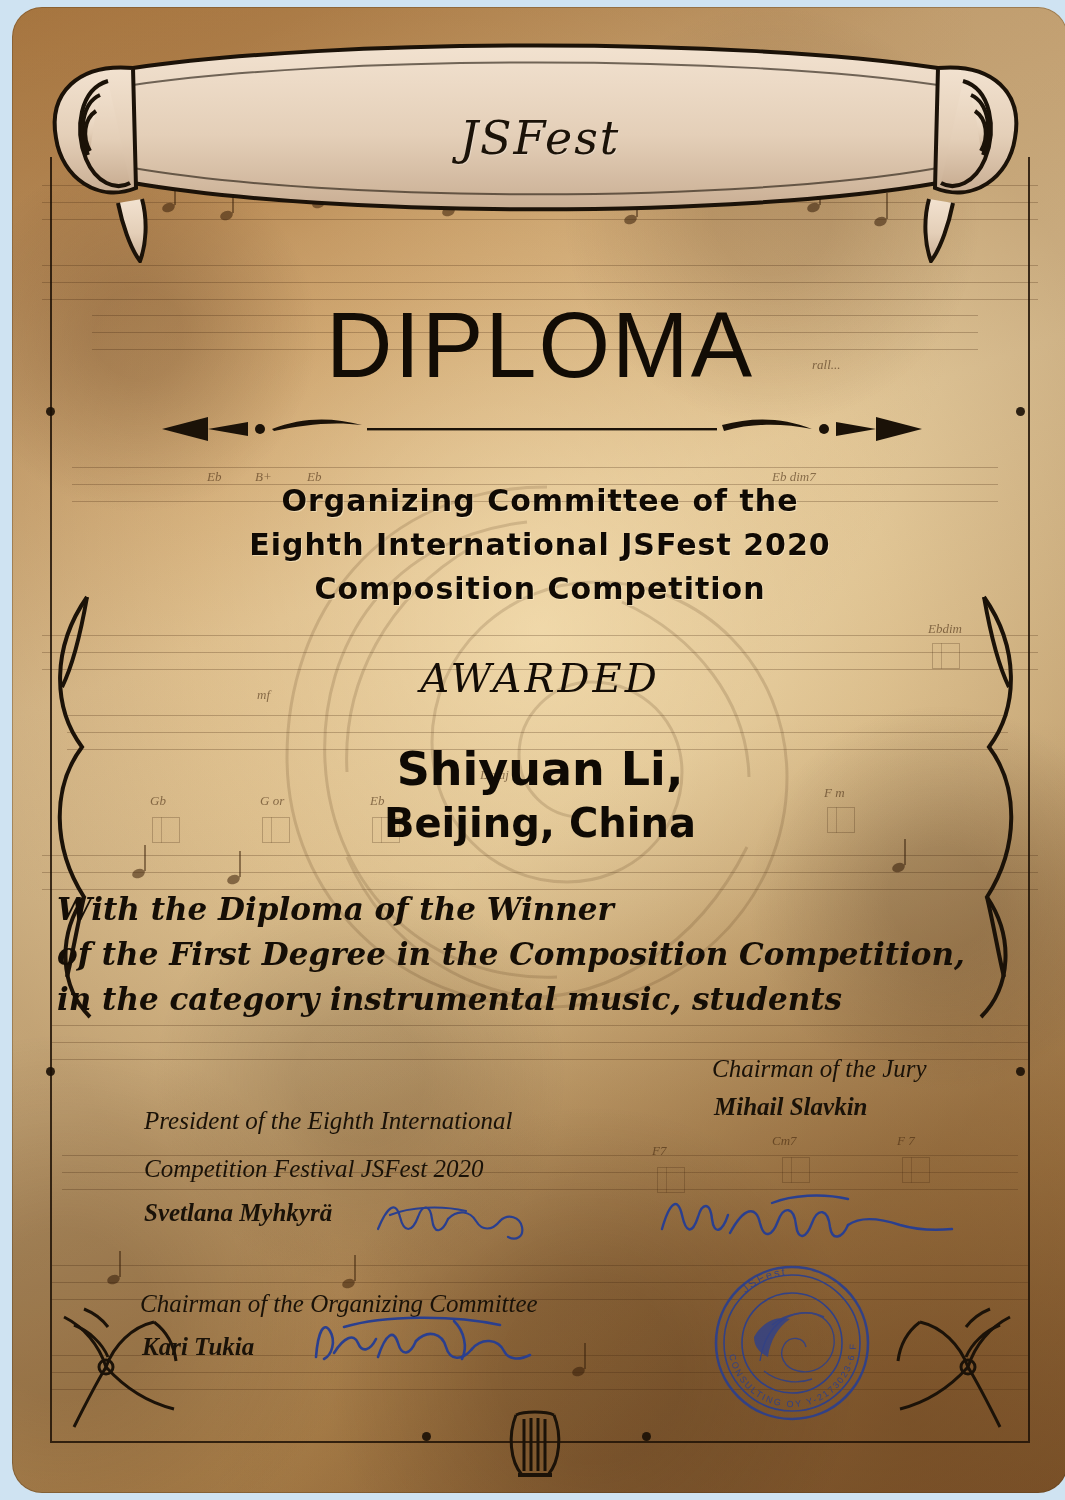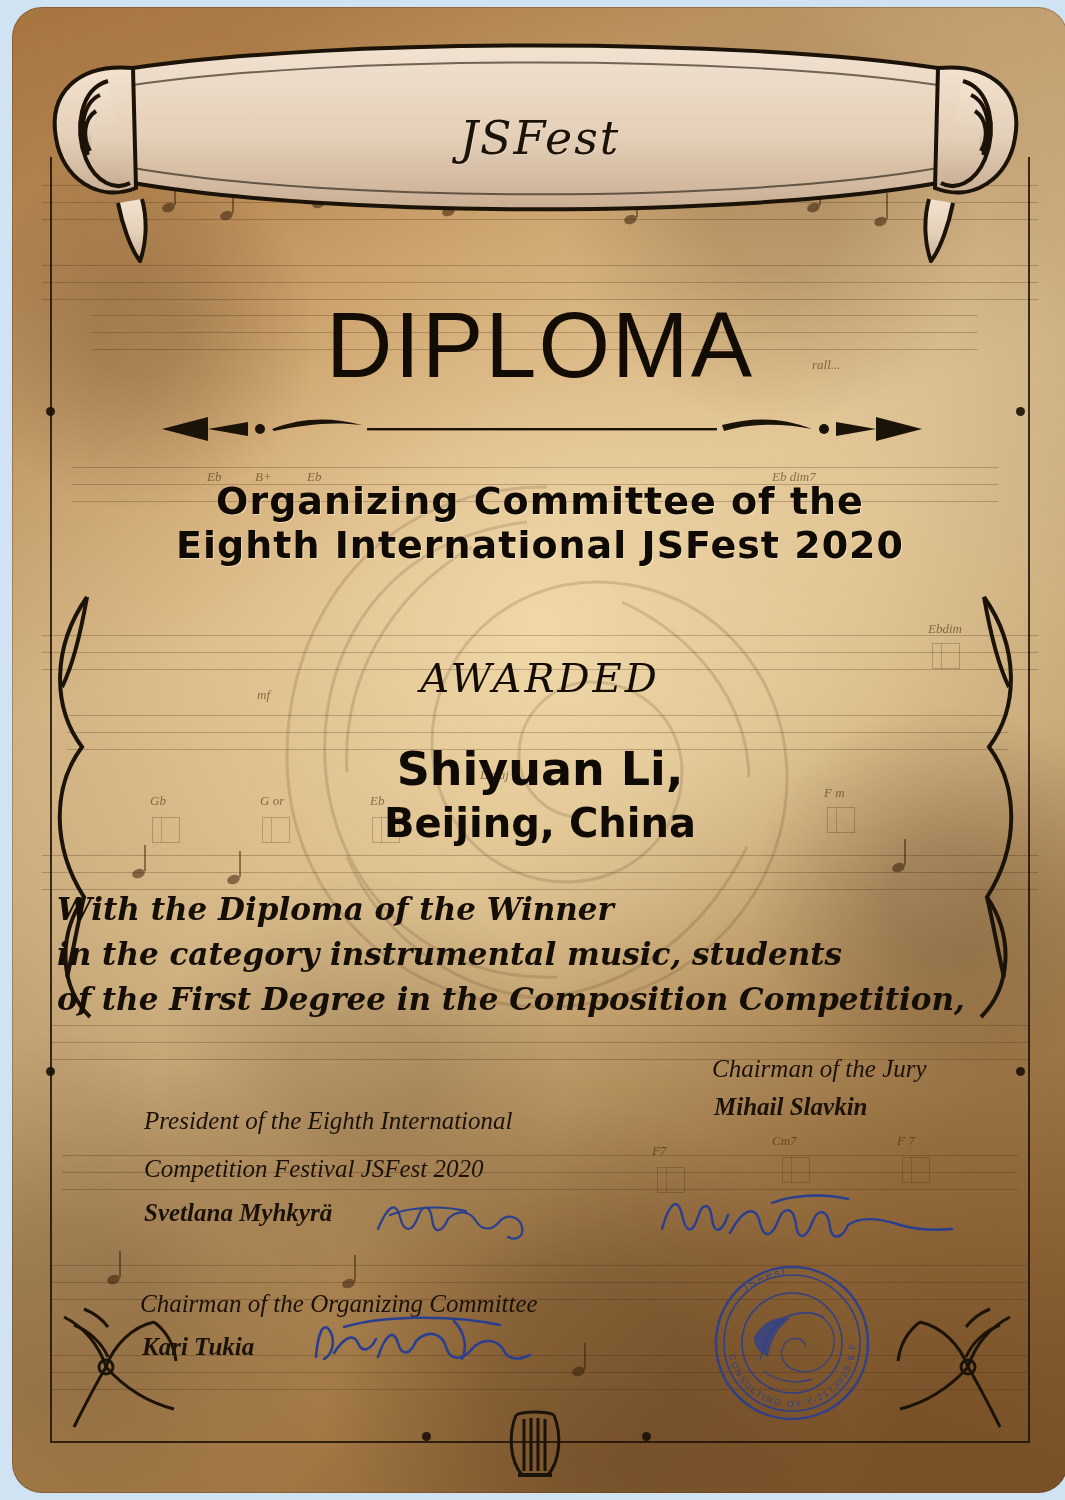--- a/index.html
+++ b/index.html
@@ -152,21 +152,21 @@
     left: 150px; right: 150px; top: 408px;
     height: 28px;
   }
 
   #org-lines {
     position:absolute;
     left: 60px; right: 60px; top: 472px;
     text-align:center;
     font-family: "DejaVu Sans", sans-serif;
     font-weight: 700;
-    font-size: 38px;
+    font-size: 30px;
     line-height: 44px;
     letter-spacing: 1px;
     color: #100a04;
     text-shadow: 1px 1px 0 rgba(255,245,215,0.5);
   }
 
   #awarded {
     position:absolute;
     left:0; right:0; top: 648px;
     text-align:center;
@@ -427,31 +427,32 @@
       <path d="M560 10 C590 2 620 2 650 14 C620 8 590 8 562 16 Z"></path>
       <circle cx="662" cy="14" r="5"></circle>
       <path d="M674 7 L714 14 L674 21 Z"></path>
       <path d="M714 2 L760 14 L714 26 Z"></path>
     </g>
   </svg>
 
   <div id="org-lines">
     <div>Organizing Committee of the</div>
     <div>Eighth International JSFest 2020</div>
+    <div>Composition Competition</div>
   </div>
 
   <div id="awarded">AWARDED</div>
 
   <div id="recipient-place">Beijing, China</div>
   <div id="recipient-name">Shiyuan Li,</div>
 
   <div id="citation">
     <div>With the Diploma of the Winner</div>
+    <div>of the First Degree in the Composition Competition,</div>
     <div>in the category instrumental music, students</div>
-    <div>of the First Degree in the Composition Competition,</div>
   </div>
 
   <div class="sig-label" style="left:700px; top:1048px;">Chairman of the Jury</div>
   <div class="sig-name" style="left:702px; top:1086px;">Mihail Slavkin</div>
   <svg class="handwriting" style="left:640px; top:1178px; width:320px; height:70px;" viewBox="0 0 320 70">
     <g fill="none" stroke="#2a3f8f" stroke-width="2.4" stroke-linecap="round">
       <path d="M10 44 C18 16 26 12 30 30 C34 48 40 50 46 32 C50 18 58 16 60 34 C62 50 70 48 76 30"></path>
       <path d="M78 48 C92 22 104 20 108 38 C112 54 120 52 126 36 C132 20 142 22 144 40 C146 56 154 54 160 38 C166 22 176 24 178 42 C180 56 190 54 196 40"></path>
       <path d="M196 40 C210 30 230 34 248 40 C262 44 280 46 300 44"></path>
       <path d="M120 18 C140 10 170 8 196 14"></path>

